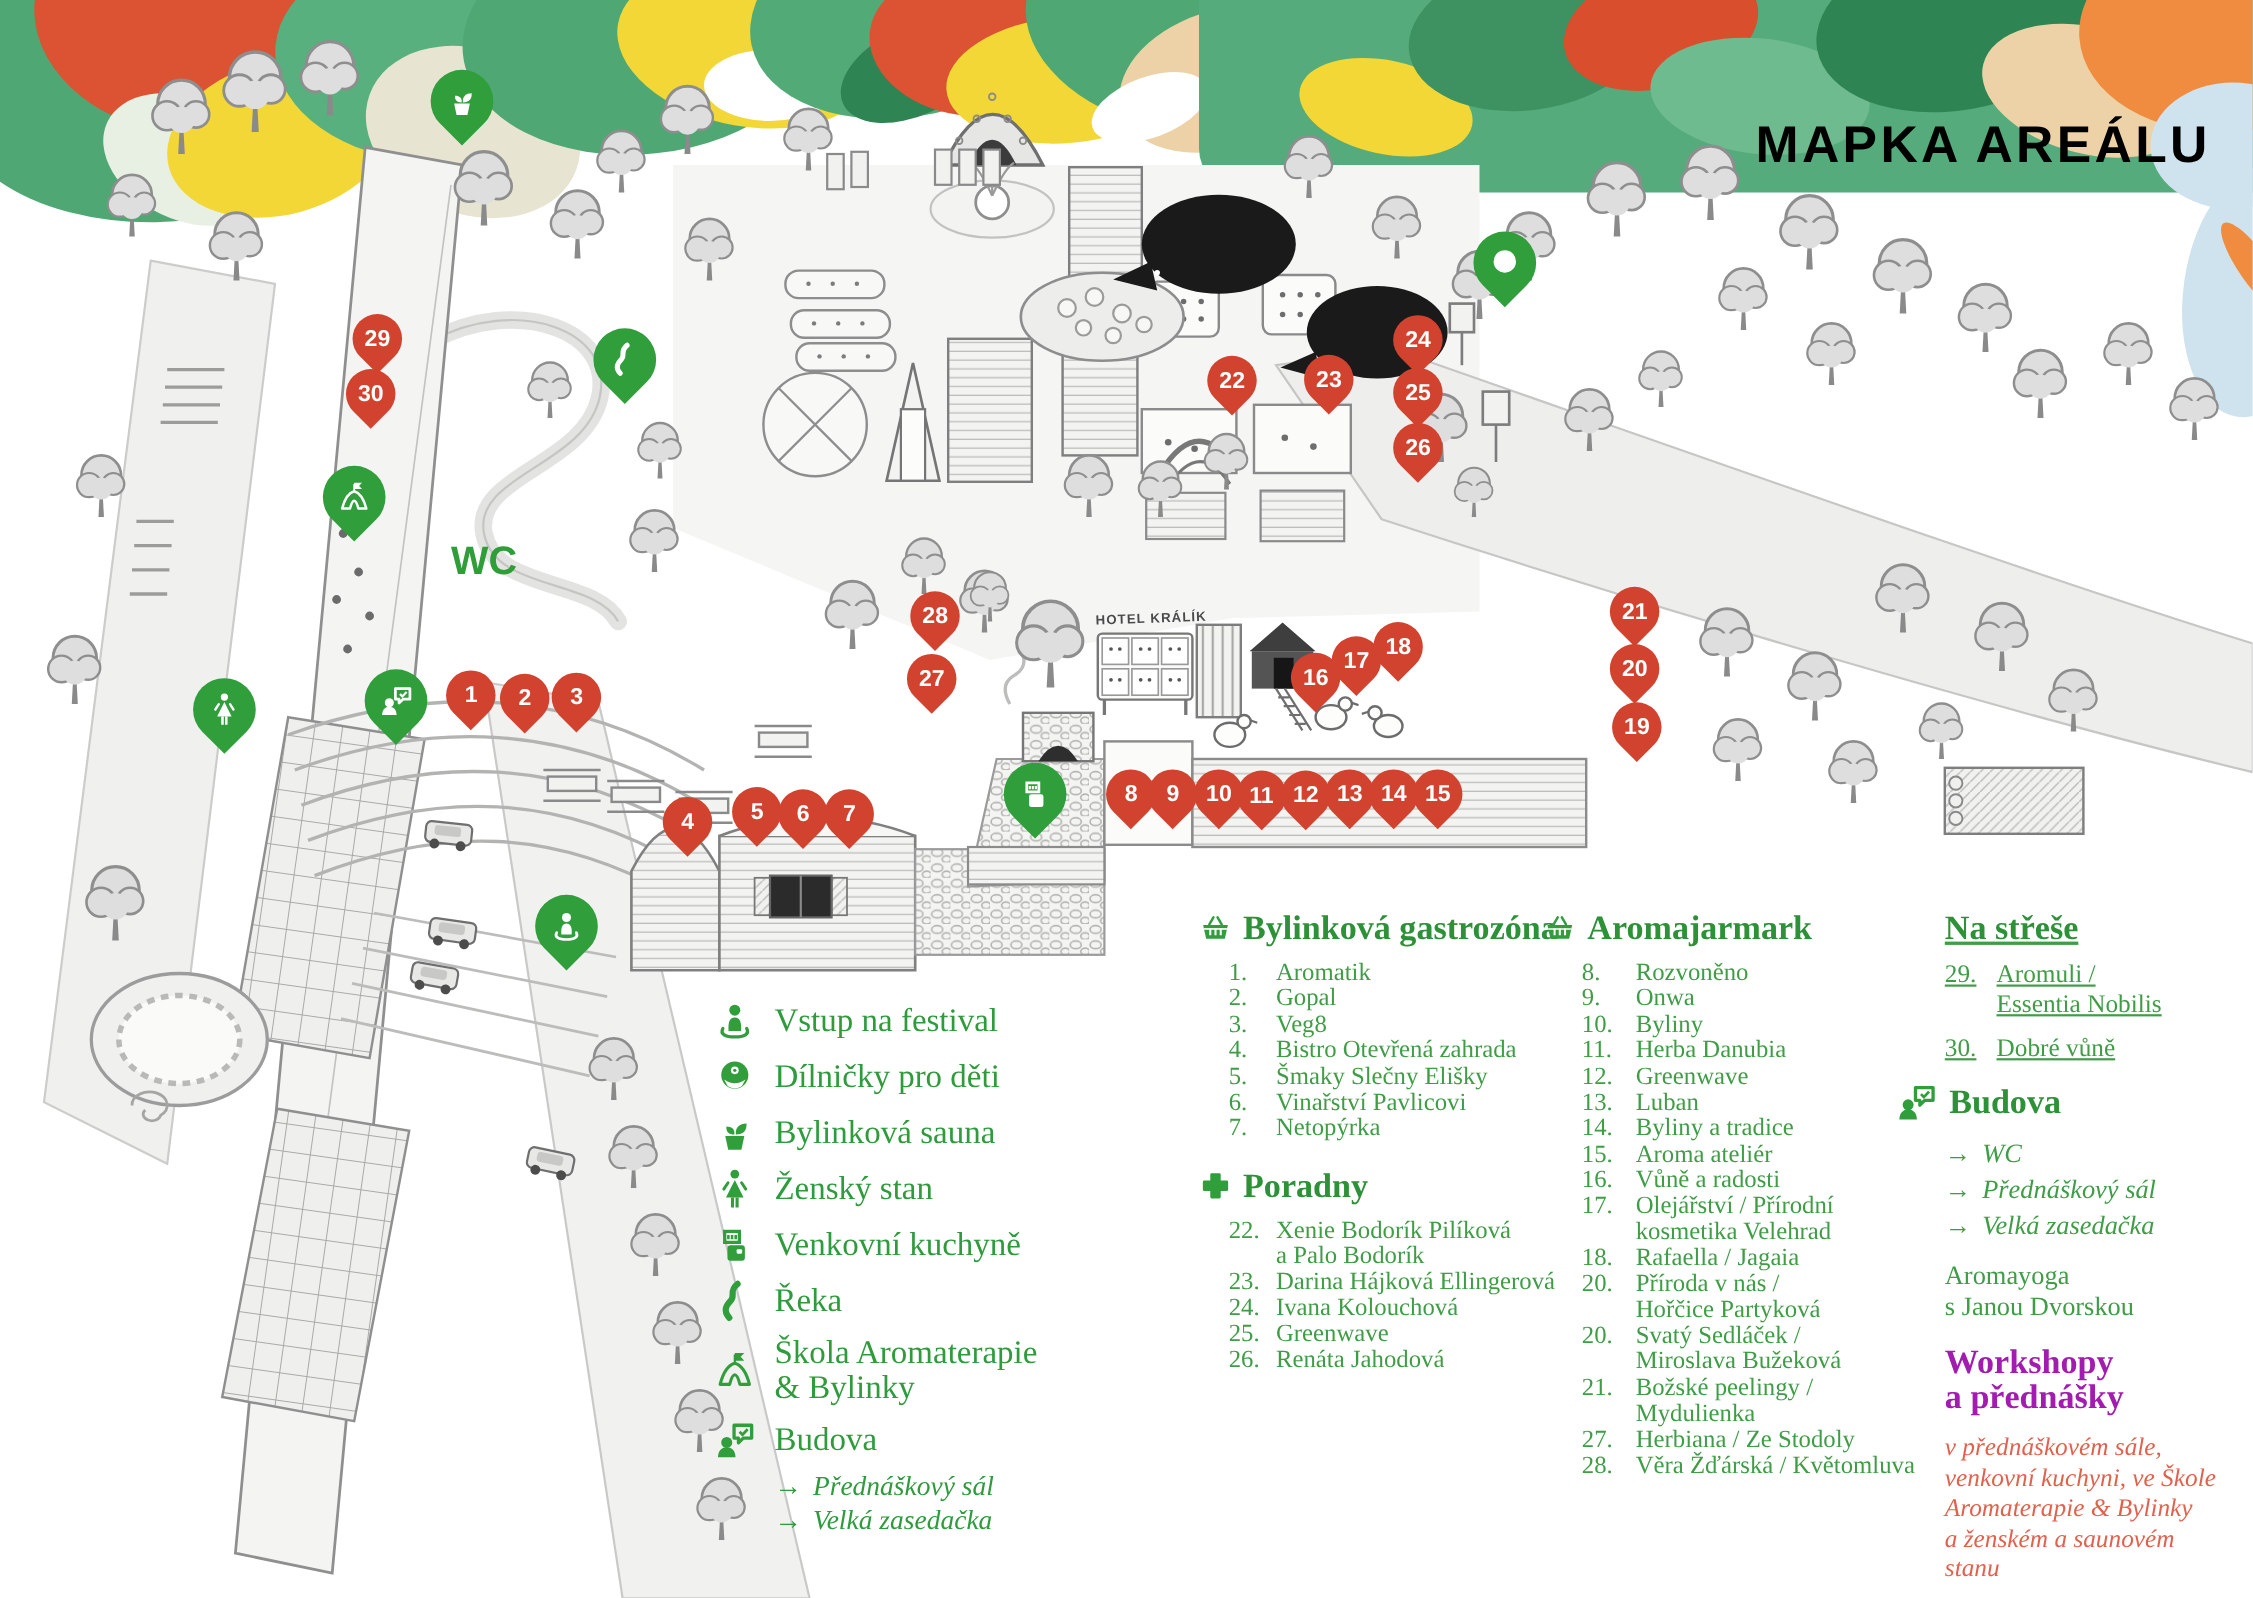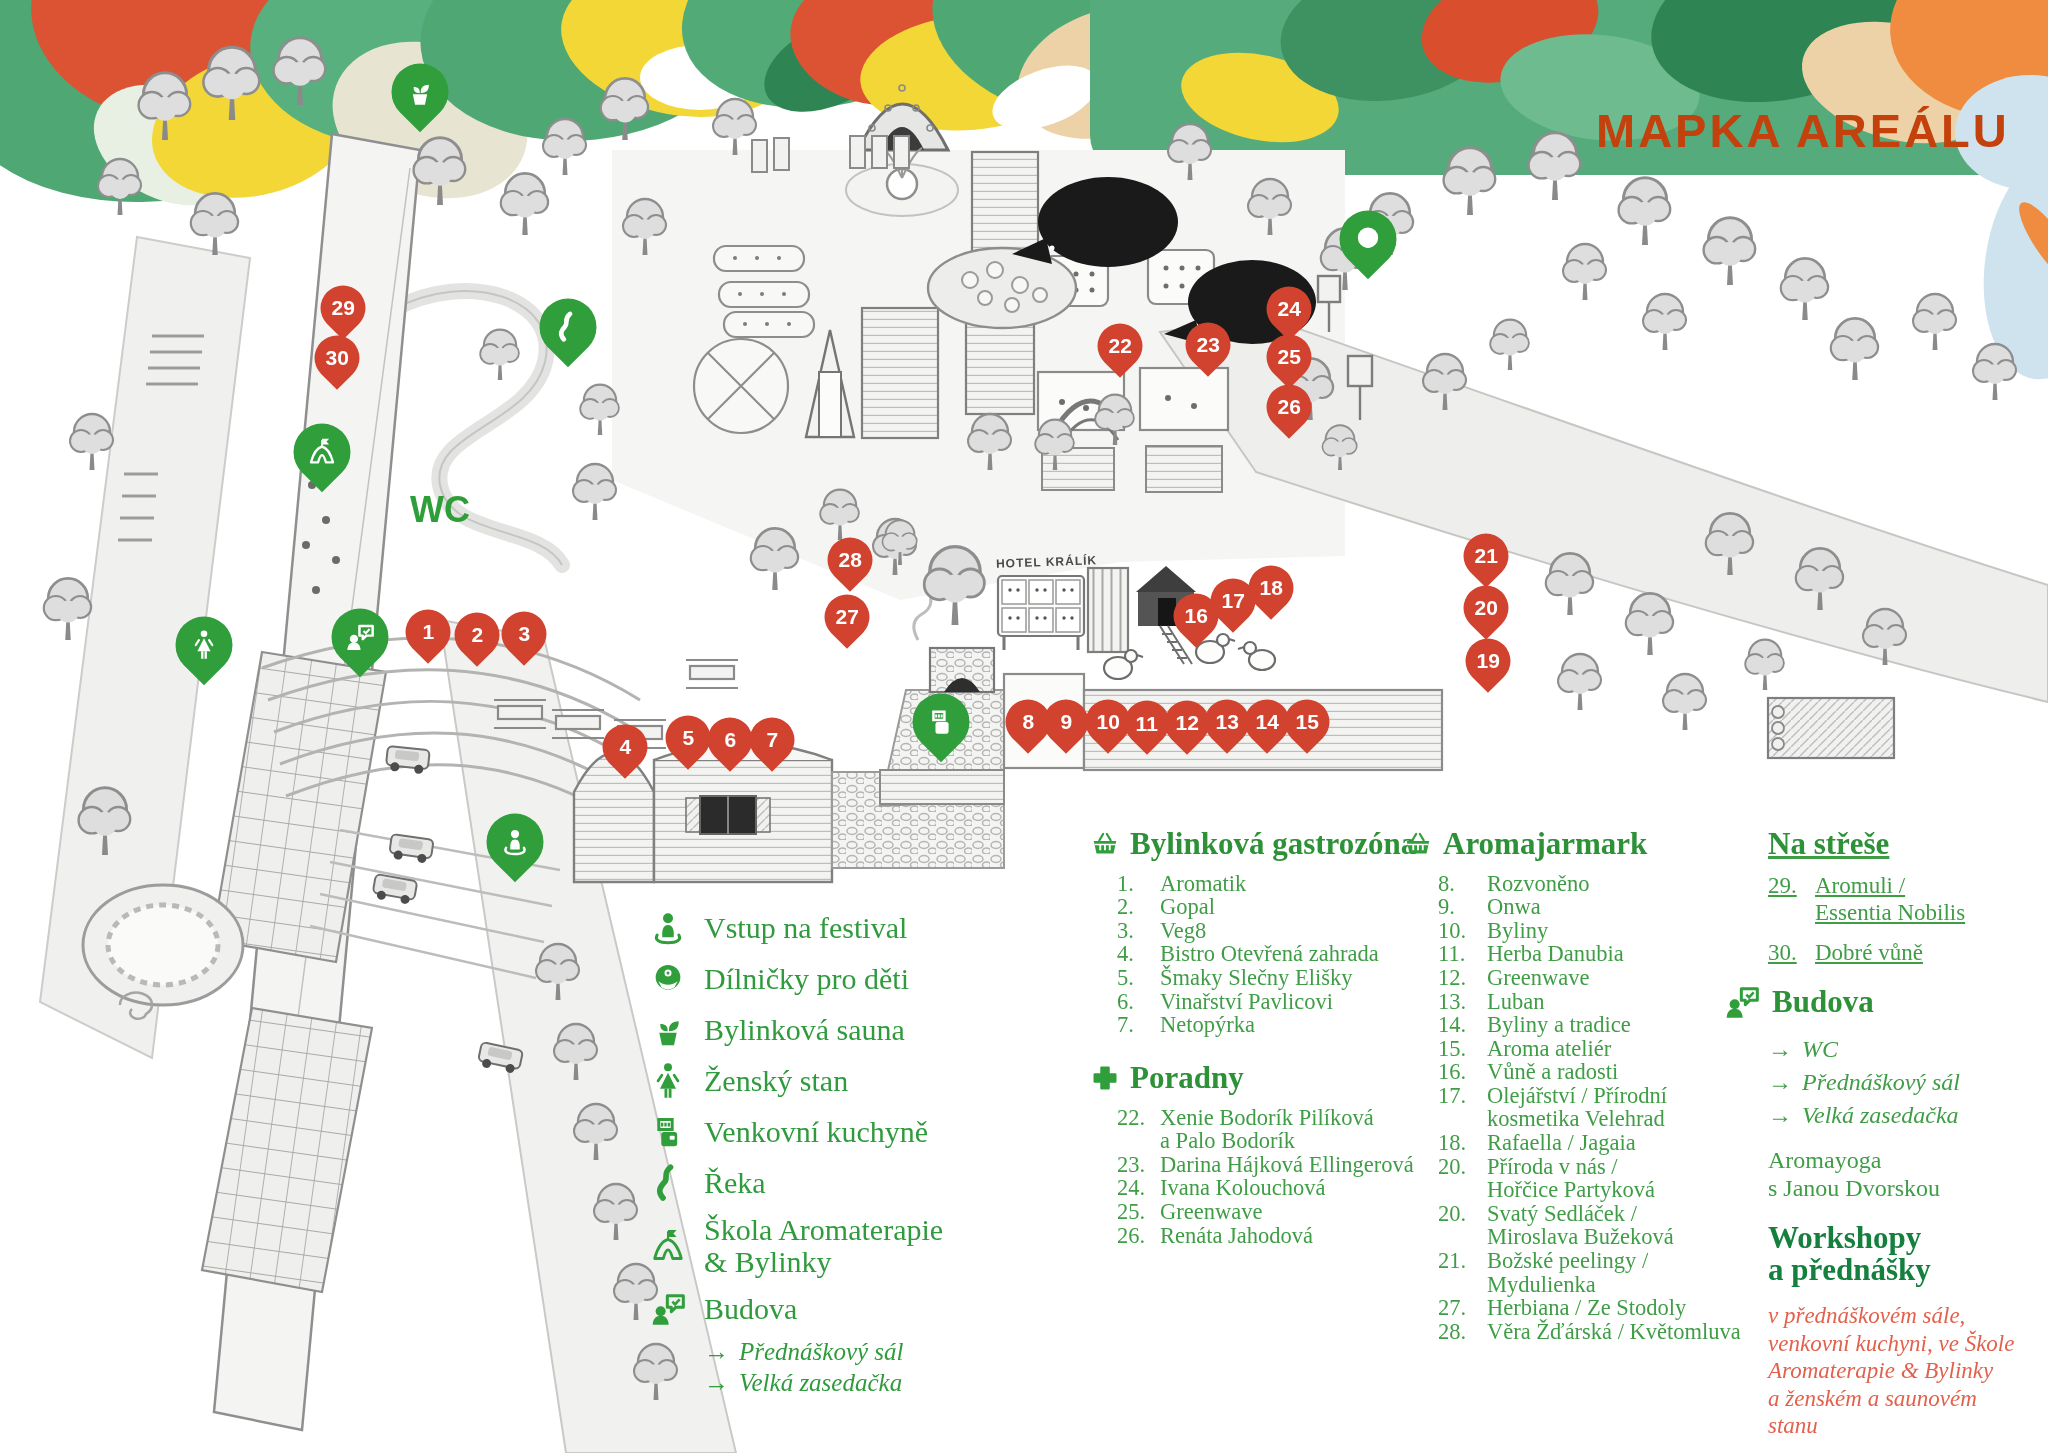--- a/index.html
+++ b/index.html
@@ -2,21 +2,21 @@
 <html><head>
 <meta charset="utf-8">
 <title>MAPKA AREÁLU</title>
 <style>
   html,body{margin:0;padding:0;background:#ffffff;}
   .stage{position:relative;width:2048px;height:1453px;overflow:hidden;background:#fff;
          font-family:"Liberation Serif",serif;}
   
   .band{position:absolute;left:0;top:0;width:2048px;height:240px;z-index:1;pointer-events:none;}
   .blob{position:absolute;border-radius:50%;}
-  .title{position:absolute;left:1596px;top:76px;z-index:6;color:#c2410c;
+  .title{position:absolute;left:1596px;top:76px;z-index:6;color:#000000;
          font:700 47px/1 "Liberation Sans",sans-serif;letter-spacing:3px;}
   
   .sketch{position:absolute;left:0;top:0;width:2048px;height:1453px;z-index:2;}
   
   .wc{position:absolute;left:410px;top:492px;z-index:5;color:#2e9e38;
       font:700 36px/1 "Liberation Sans",sans-serif;}
   .hotel-label{position:absolute;left:996px;top:556px;z-index:5;color:#4a4a4a;
       font:700 12px/1 "Liberation Sans",sans-serif;letter-spacing:1px;transform:rotate(-2deg);}
   
   .pinlayer{position:absolute;left:0;top:0;width:100%;height:100%;z-index:10;pointer-events:none;}
@@ -52,21 +52,21 @@
   #col-poradny ol.lst{padding-left:27px;margin-top:8px;} #col-poradny .num{width:43px;}
   #col-jarmark{left:1403px;top:828px;}
   #col-jarmark ol.lst{padding-left:35px;} #col-jarmark .num{width:49px;}
   #col-roof{left:1768px;top:828px;text-decoration:underline;}
   #col-roof ol.lst{font-size:23px;line-height:27px;}
   #col-roof li{margin-bottom:13px;} #col-roof .num{width:47px;}
   #col-budova{left:1722px;top:982px;width:310px;}
   .arrows{margin:10px 0 0 46px;}
   .arrows .subrow{font-size:24px;line-height:33px;color:#3f9d46;}
   .yoga{margin:14px 0 0 46px;font-size:24px;line-height:28px;white-space:pre-line;color:#3f9d46;}
-  .wsh{margin:20px 0 16px 46px;font:700 31px/32px "Liberation Serif",serif;color:#15803d;white-space:pre-line;}
+  .wsh{margin:20px 0 16px 46px;font:700 31px/32px "Liberation Serif",serif;color:#a21caf;white-space:pre-line;}
   .note{margin:12px 0 0 46px;font-style:italic;font-size:23px;line-height:27.5px;color:#e2614d;white-space:pre-line;}
 </style>
 </head>
 <body>
 
 <div class="stage">
 
   <div class="band">
     <div class="blob" style="left:-50px;top:-70px;width:430px;height:270px;background:#4fa873;transform:rotate(-8deg)"></div>
     <div class="blob" style="left:30px;top:-80px;width:260px;height:200px;background:#db5332;transform:rotate(12deg)"></div>

